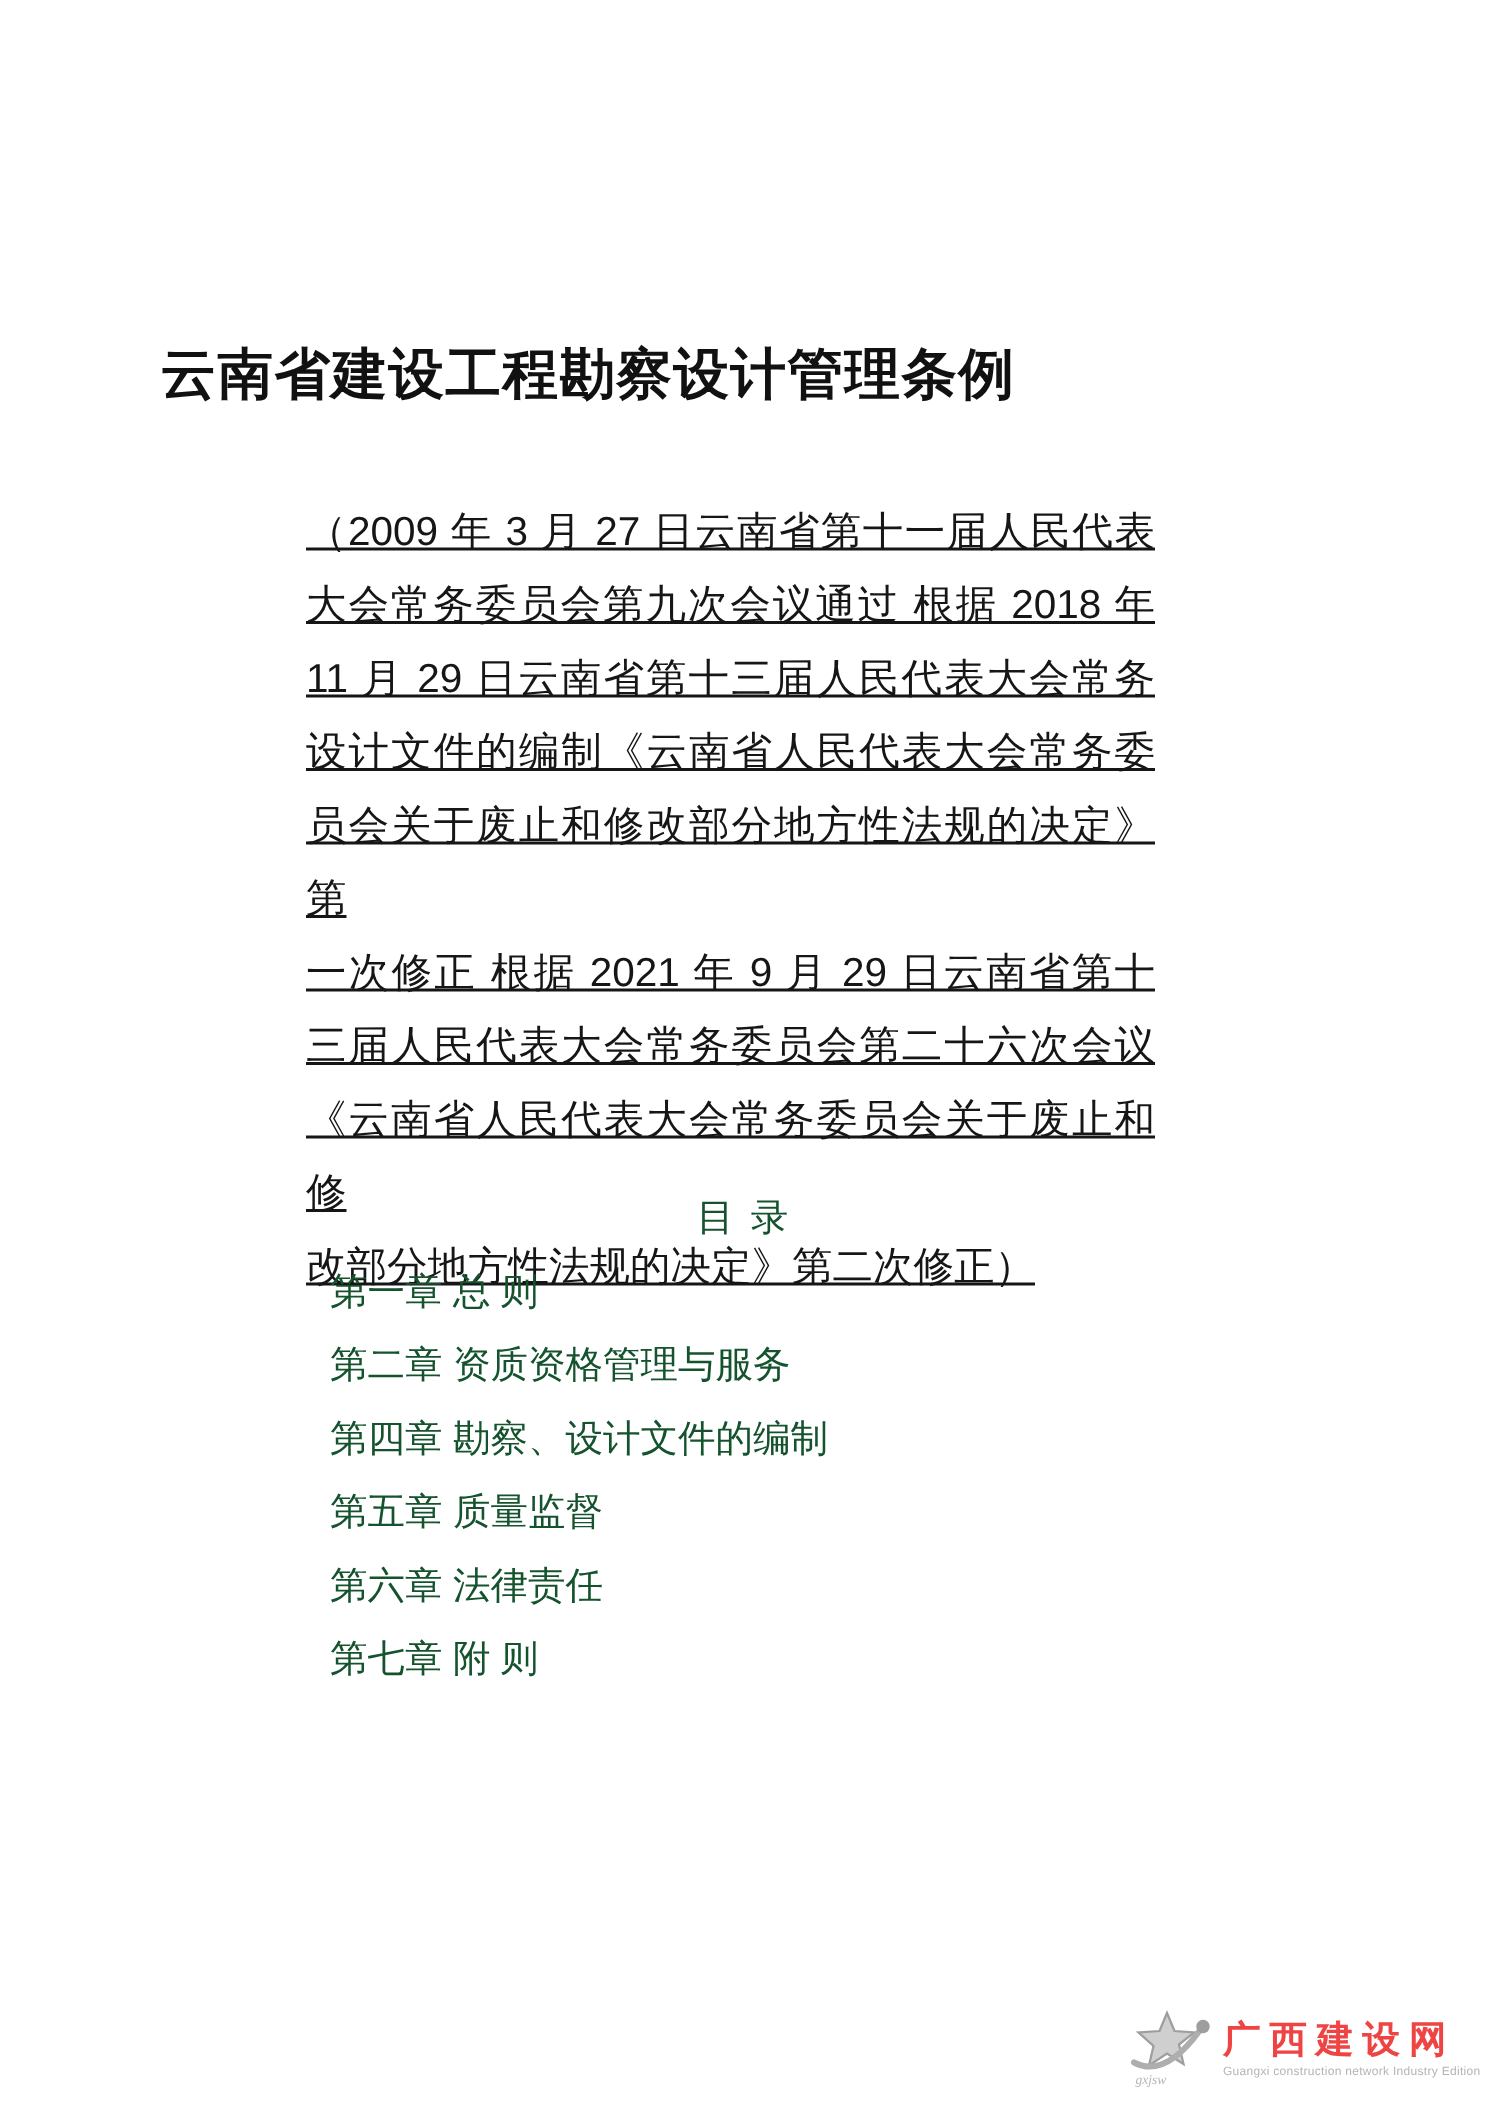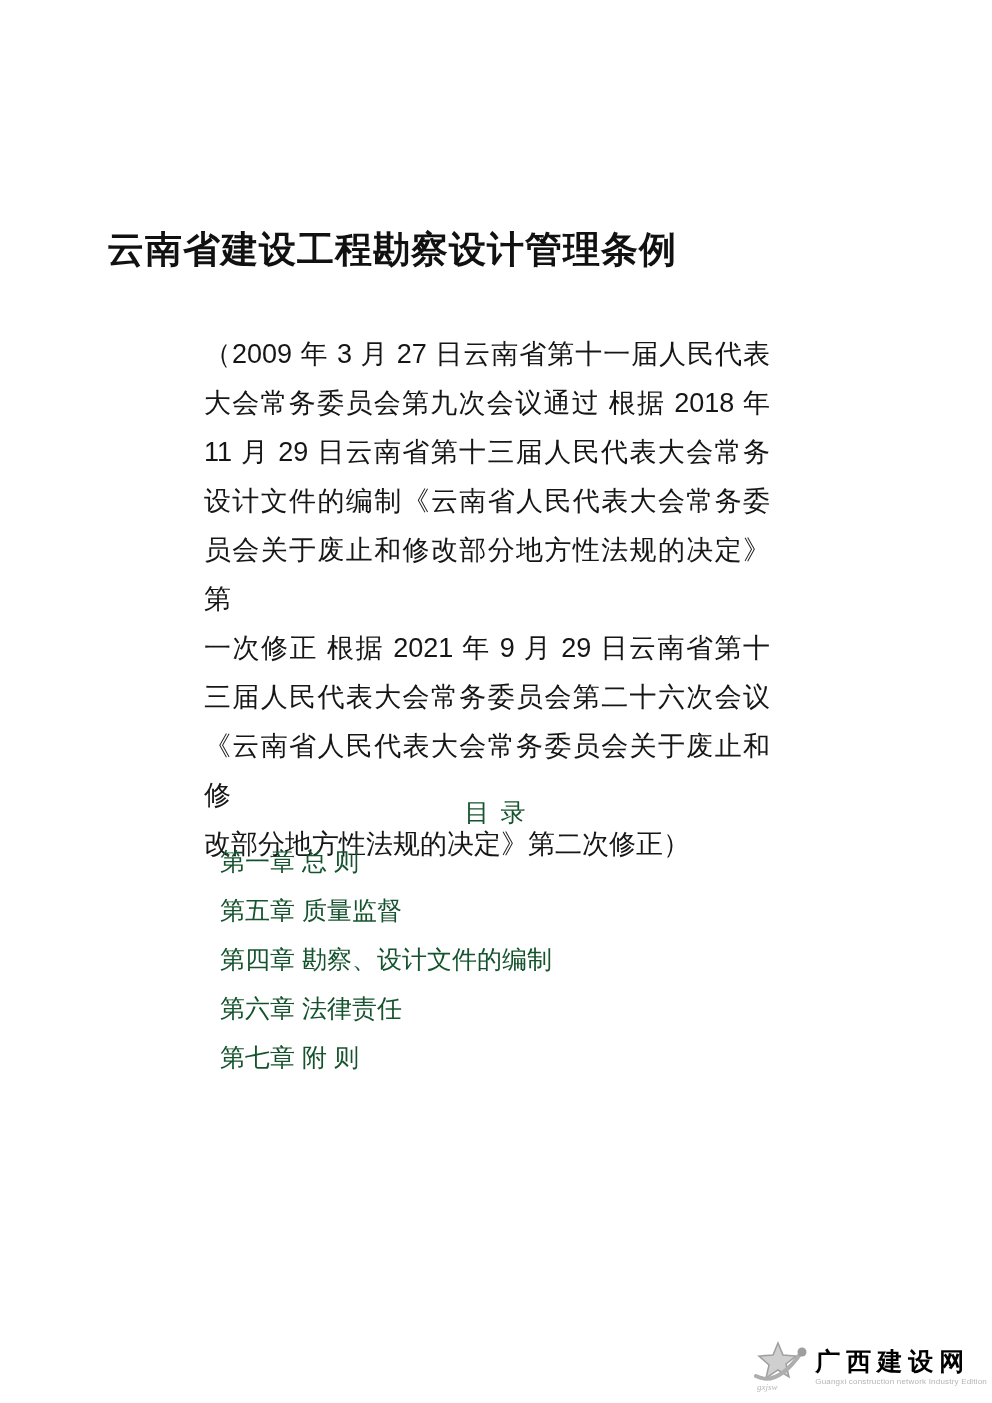--- a/index.html
+++ b/index.html
@@ -37,20 +37,21 @@
     font-size: 27px;
     line-height: 49px;
     font-weight: 400;
     color: #161616;
   }
   .jline {
     text-align: justify;
     text-align-last: justify;
     text-justify: inter-character;
     white-space: normal;
+    text-decoration: underline;
   }
   .jline.last {
     text-align-last: left;
   }
   .toc {
     position: absolute;
     top: 788px;
     left: 204px;
     width: 584px;
     font-size: 25px;
@@ -82,21 +83,21 @@
     flex-direction: column;
     justify-content: flex-start;
     padding-top: 8px;
   }
   .wm-cn {
     font-family: "Liberation Serif", "DejaVu Serif", serif;
     font-weight: 700;
     font-size: 25px;
     line-height: 28px;
     letter-spacing: 6px;
-    color: #000000;
+    color: #ef4444;
     white-space: nowrap;
   }
   .wm-en {
     font-size: 8px;
     line-height: 10px;
     letter-spacing: 0.2px;
     color: #b4b4b4;
     white-space: nowrap;
     margin-top: 1px;
   }
@@ -116,22 +117,23 @@
     <div class="jline">员会关于废止和修改部分地方性法规的决定》第</div>
     <div class="jline">一次修正 根据 2021 年 9 月 29 日云南省第十</div>
     <div class="jline">三届人民代表大会常务委员会第二十六次会议</div>
     <div class="jline">《云南省人民代表大会常务委员会关于废止和修</div>
     <div class="jline last">改部分地方性法规的决定》第二次修正）</div>
   </div>
 
   <div class="toc">
     <div class="toc-heading">目 录</div>
     <div class="toc-item">第一章 总 则</div>
+    <div class="toc-item">第二章 资质资格管理与服务</div>
+    <div class="toc-item">第四章 勘察、设计文件的编制</div>
     <div class="toc-item">第五章 质量监督</div>
-    <div class="toc-item">第四章 勘察、设计文件的编制</div>
     <div class="toc-item">第六章 法律责任</div>
     <div class="toc-item">第七章 附 则</div>
   </div>
 
   <div class="watermark">
     <span class="wm-logo">
       <svg width="62" height="54" viewBox="0 0 62 54" xmlns="http://www.w3.org/2000/svg">
         <path d="M29,3 L34,15 L47,16 L37,24 L40,37 L29,30 L17,38 L20,25 L10,16 L24,15 Z" fill="#cfcfcf" stroke="#9e9e9e" stroke-width="1.5"></path>
         <path d="M7,36 Q28,47 52,13" fill="none" stroke="#aeaeae" stroke-width="4" stroke-linecap="round"></path>
         <circle cx="53" cy="12" r="4.5" fill="#9e9e9e"></circle>

